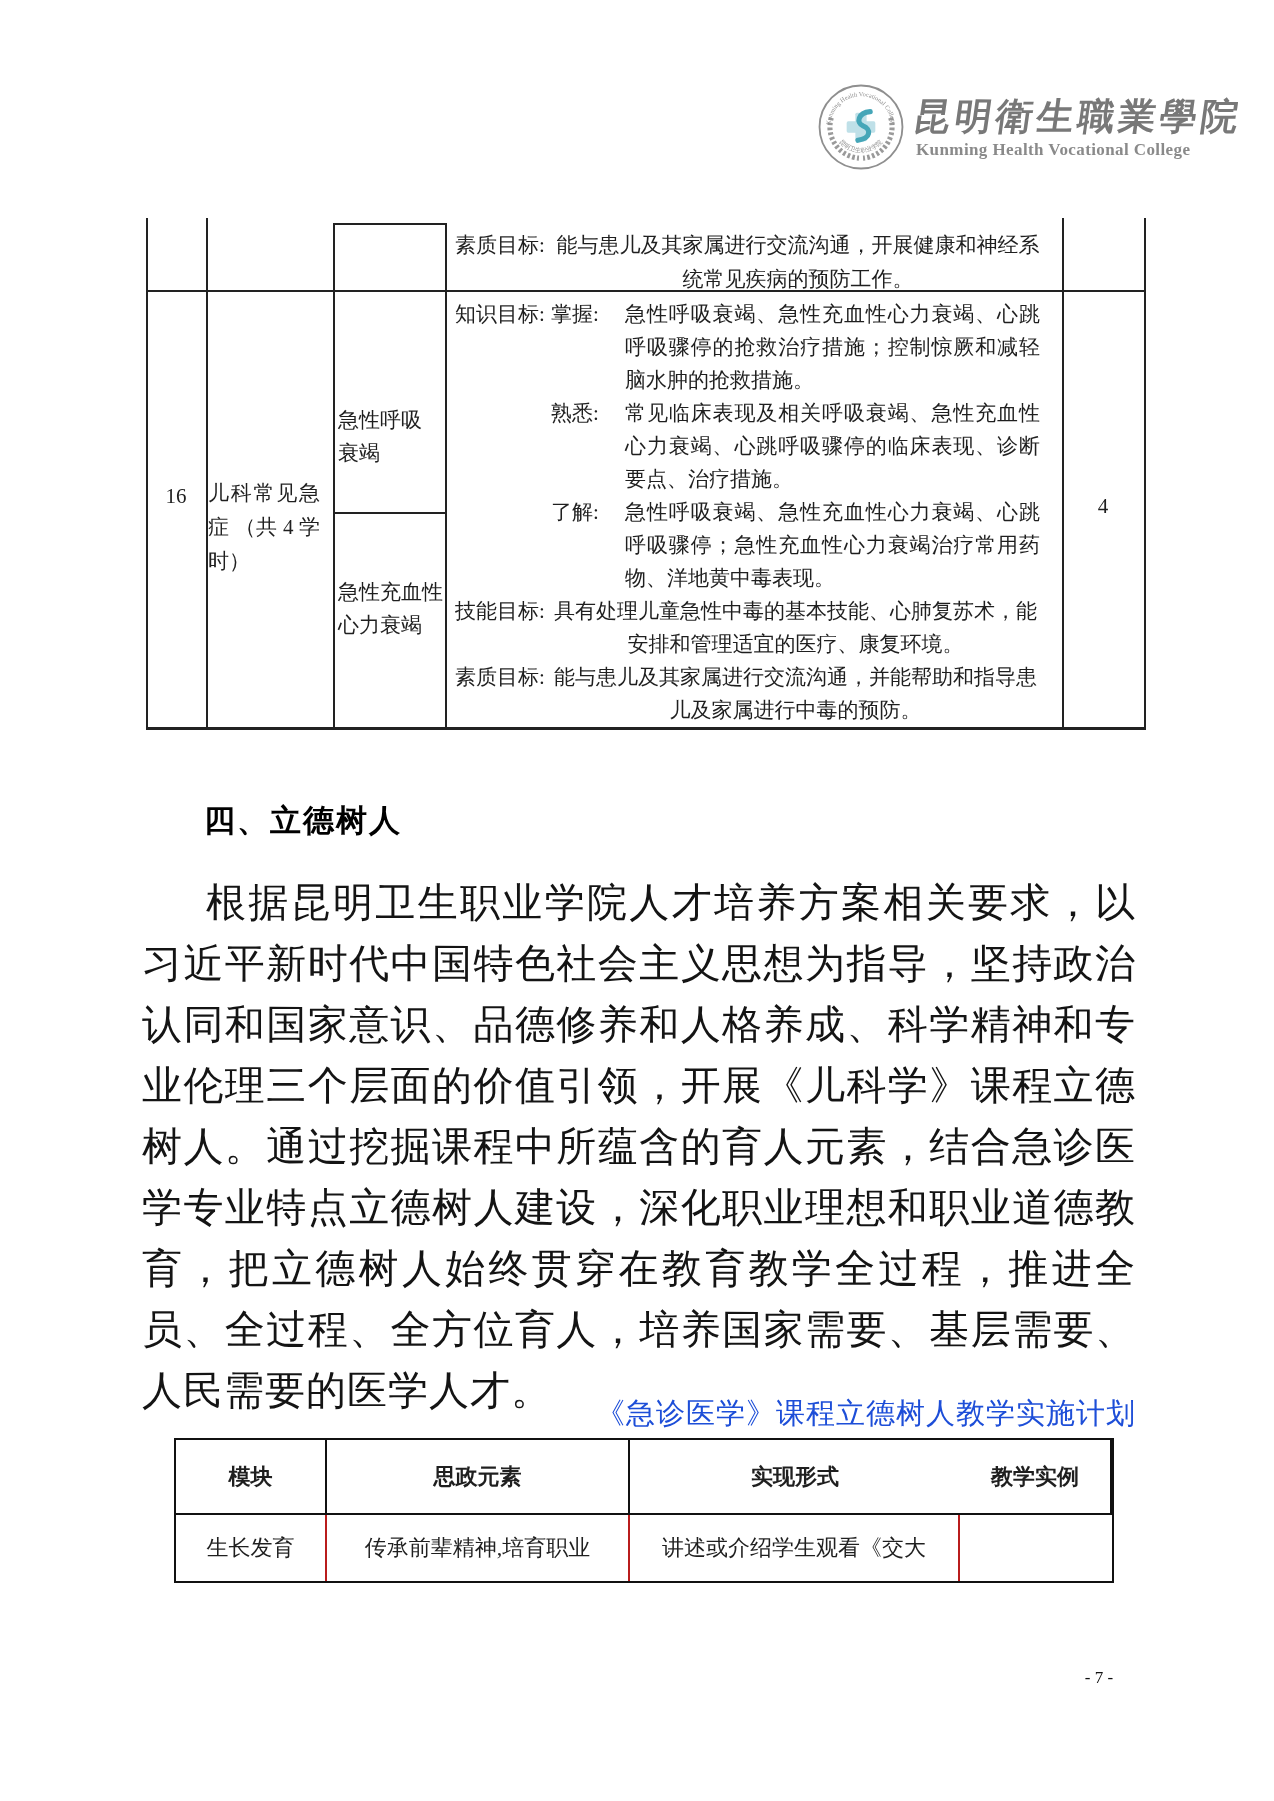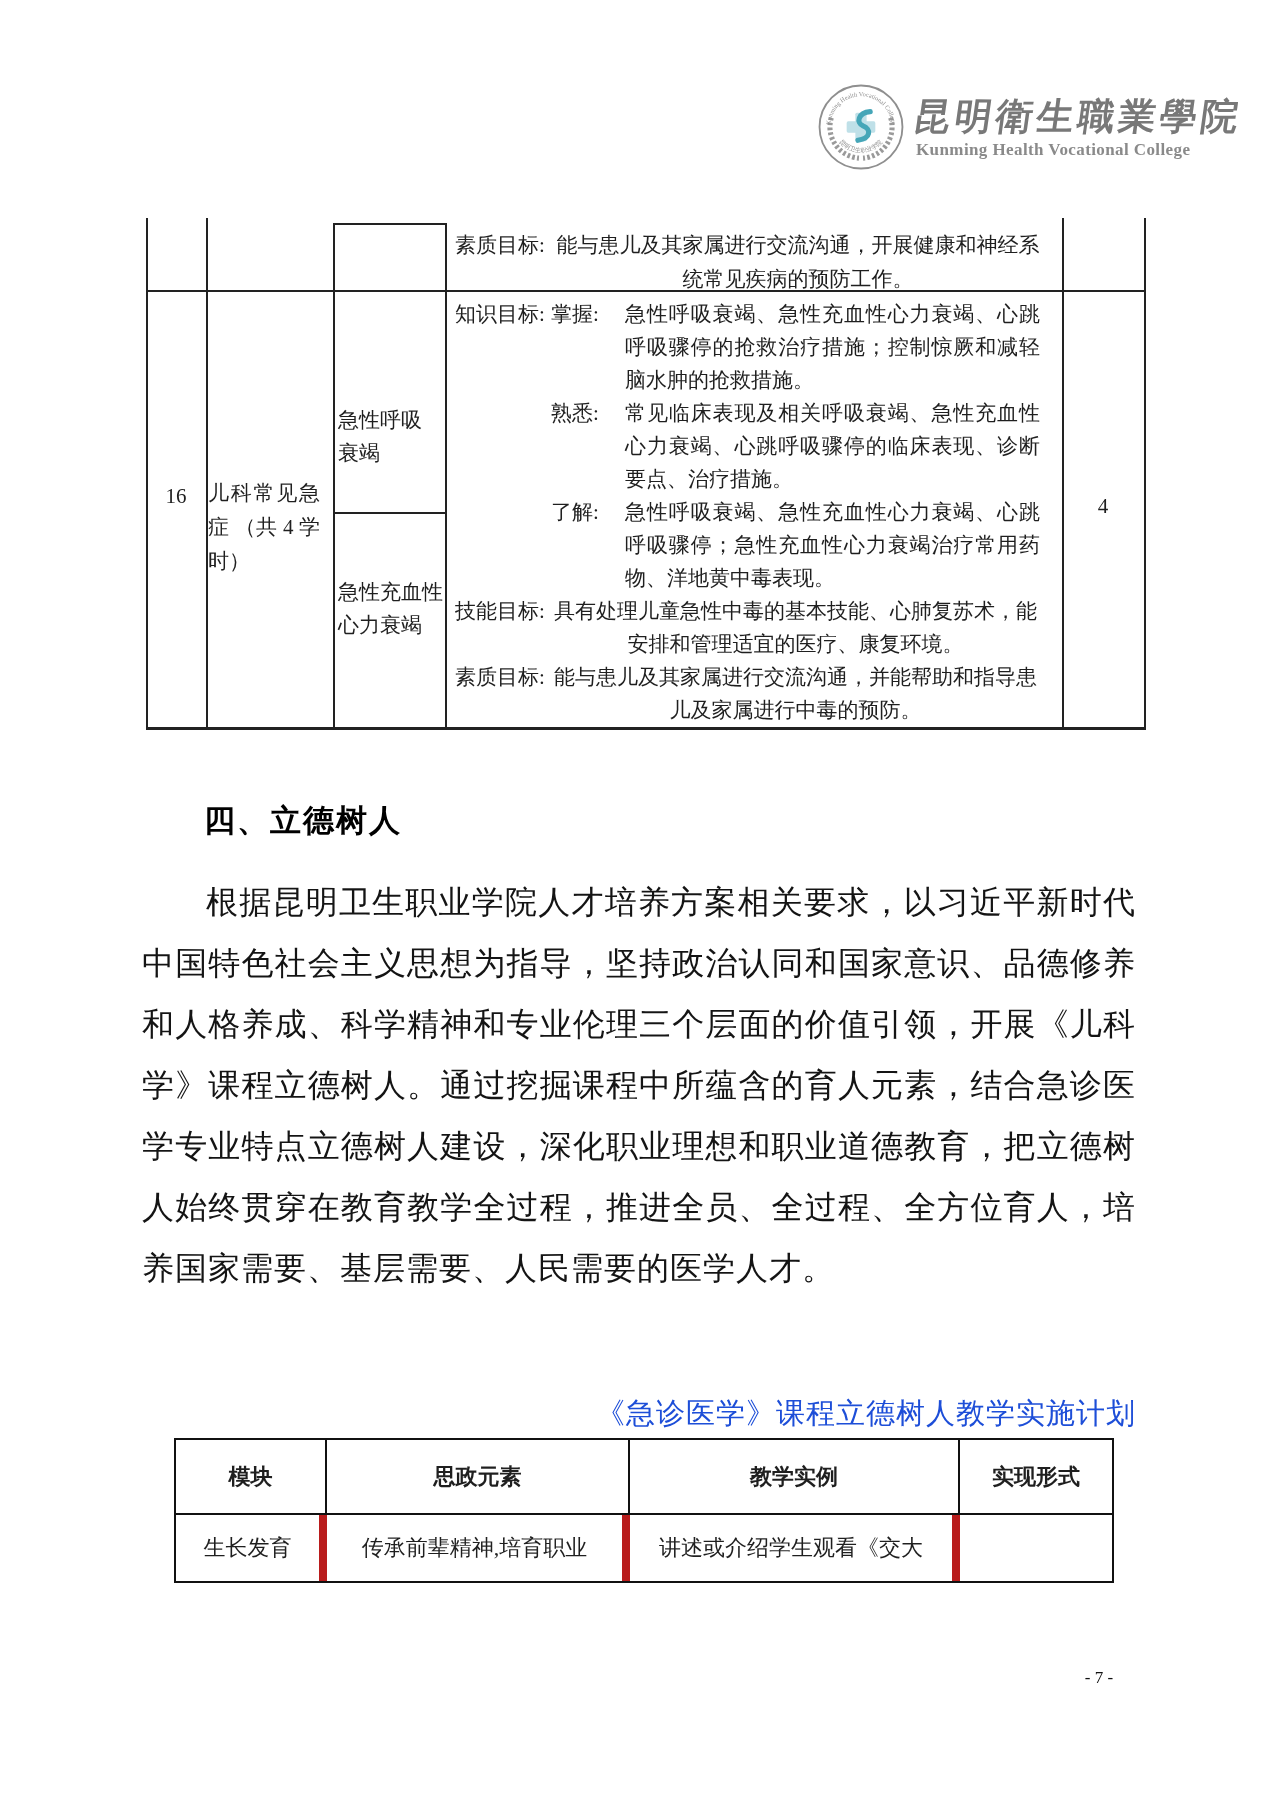--- a/index.html
+++ b/index.html
@@ -50,41 +50,41 @@
   .stext{flex:1;min-width:0;text-align:justify;}
   .obj-text{display:block;text-align:center;}
   
   .sec-heading{
     position:absolute;left:204px;top:800px;margin:0;
     font-family:Liberation Sans, sans-serif;
     font-size:31px;font-weight:bold;color:#000;letter-spacing:2px;
   }
   .body-par{
     position:absolute;left:142px;top:872px;width:994px;margin:0;
-    font-size:32px;line-height:61px;letter-spacing:1px;
+    font-size:40px;line-height:61px;letter-spacing:1px;
     text-align:justify;text-indent:64px;color:#141414;
   }
   
   .t2-caption{
     position:absolute;left:142px;top:1394px;width:994px;margin:0;
     text-align:right;font-size:29px;font-weight:normal;color:#1d4ed8;letter-spacing:1px;
   }
   .t2{
     position:absolute;left:174px;top:1438px;width:936px;
     border:2px solid #111;border-collapse:collapse;
     display:grid;grid-template-columns:151px 303px 330px 152px;grid-template-rows:75px 66px;
     font-size:22px;
   }
   .t2 .hcell{
     font-weight:bold;display:flex;align-items:center;justify-content:center;
     border-right:2px solid #111;border-bottom:2px solid #111;
   }
   .t2 .dcell{
     display:flex;align-items:center;justify-content:center;
-    border-right:8px solid #b91c1c;white-space:nowrap;overflow:hidden;
+    border-right:2px solid #b91c1c;white-space:nowrap;overflow:hidden;
   }
   .t2 .last{border-right:none;}
   
   .page-num{position:absolute;left:1054px;top:1668px;width:90px;text-align:center;font-size:17px;color:#111;}
 </style>
 </head>
 <body>
 
 <div class="page">
 
@@ -169,22 +169,22 @@
     </div>
   </div>
 
   <h2 class="sec-heading">四、立德树人</h2>
   <p class="body-par">根据昆明卫生职业学院人才培养方案相关要求，以习近平新时代中国特色社会主义思想为指导，坚持政治认同和国家意识、品德修养和人格养成、科学精神和专业伦理三个层面的价值引领，开展《儿科学》课程立德树人。通过挖掘课程中所蕴含的育人元素，结合急诊医学专业特点立德树人建设，深化职业理想和职业道德教育，把立德树人始终贯穿在教育教学全过程，推进全员、全过程、全方位育人，培养国家需要、基层需要、人民需要的医学人才。</p>
 
   <div class="t2-caption">《急诊医学》课程立德树人教学实施计划</div>
   <div class="t2">
     <div class="hcell">模块</div>
     <div class="hcell">思政元素</div>
+    <div class="hcell last">实现形式</div>
     <div class="hcell">教学实例</div>
-    <div class="hcell last">实现形式</div>
     <div class="dcell">生长发育</div>
     <div class="dcell">传承前辈精神,培育职业</div>
     <div class="dcell">讲述或介绍学生观看《交大</div>
   </div>
 
   <div class="page-num">- 7 -</div>
 
 </div>
 
 </body></html>

